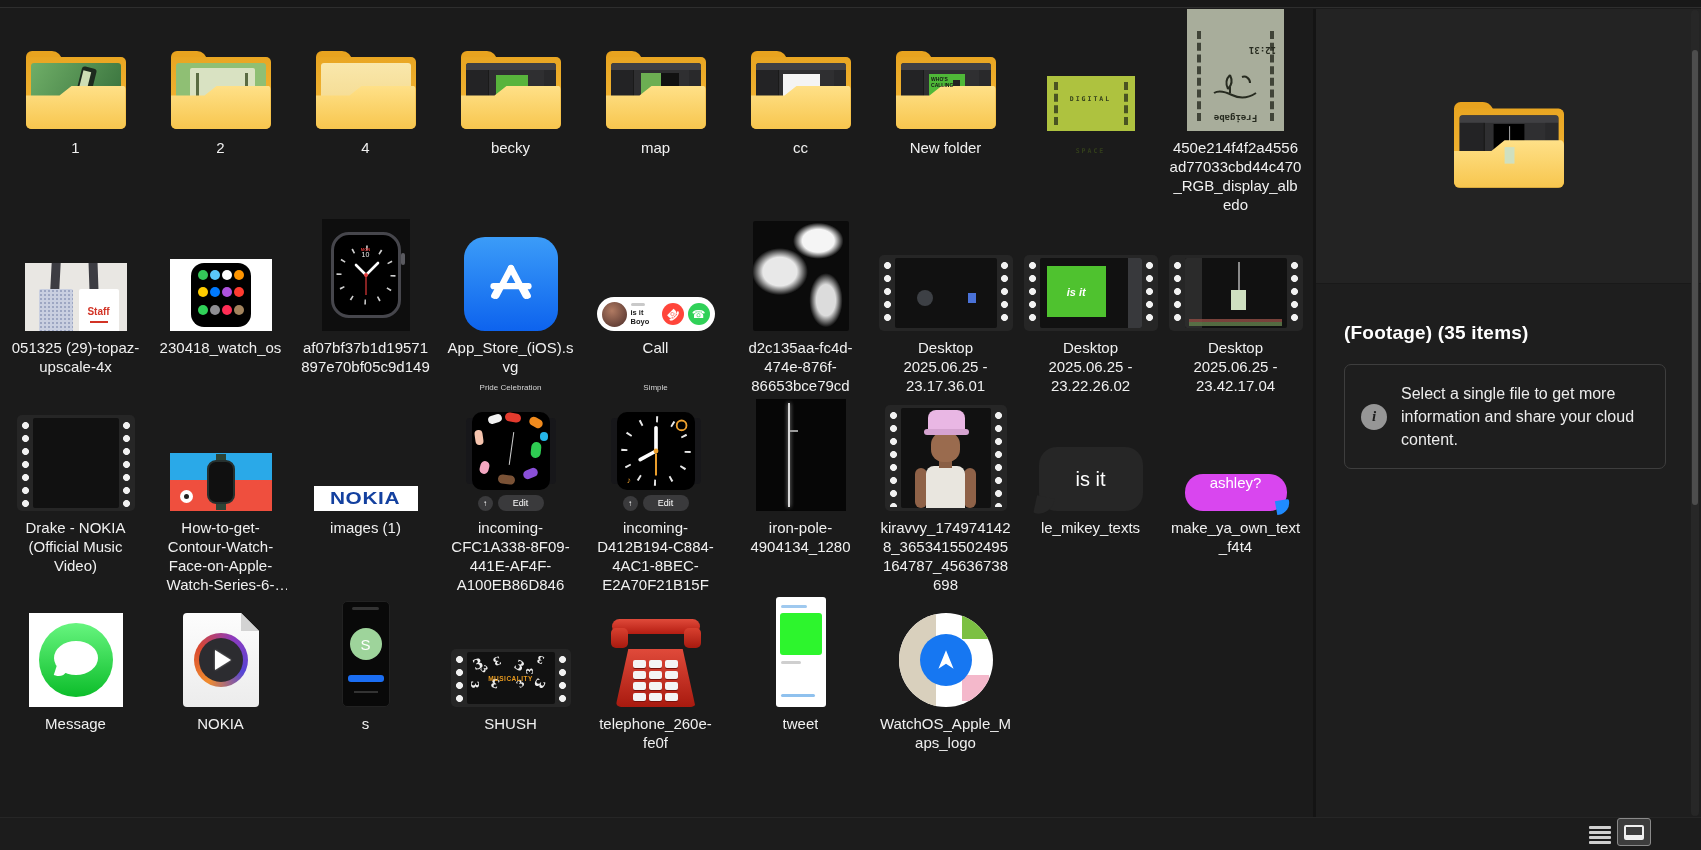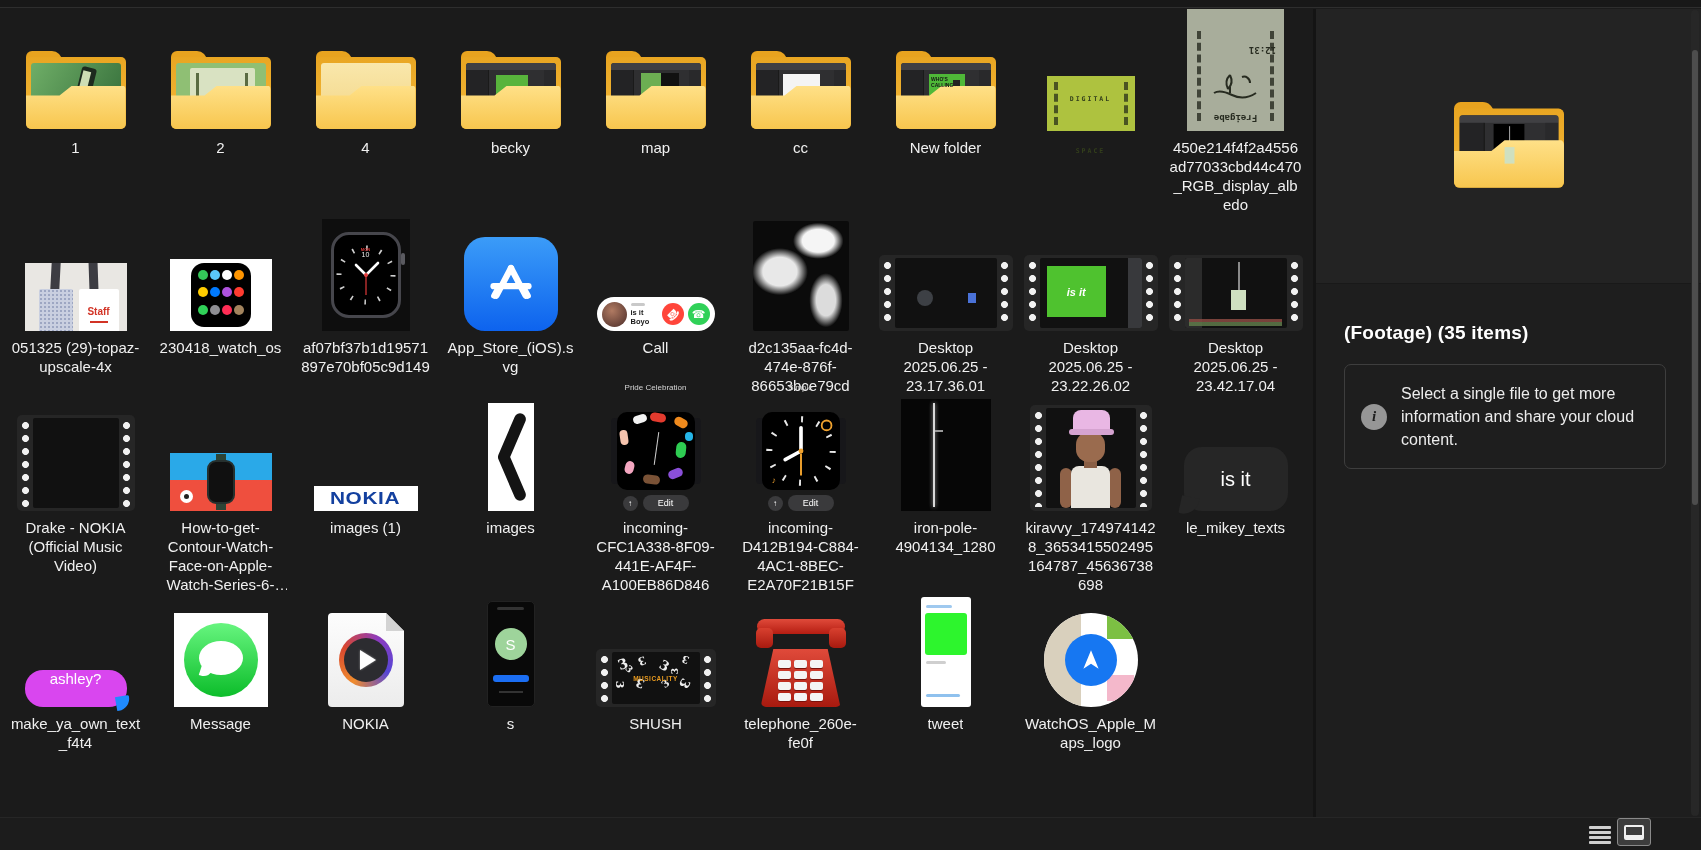--- a/index.html
+++ b/index.html
@@ -630,30 +630,20 @@
     <div class="tile row3">
       <div class="tbox">
         <div class="nokialogo">
           <b>NOKIA</b>
         </div>
       </div>
       <div class="tlabel">images (1)</div>
     </div>
     <div class="tile row3">
       <div class="tbox">
-        <div class="chevwrap">
-          <svg viewBox="0 0 40 100">
-            <polyline points="30,8 12,50 30,92" stroke="#141414" stroke-width="13" fill="none" stroke-linecap="round" stroke-linejoin="round"></polyline>
-          </svg>
-        </div>
-      </div>
-      <div class="tlabel">images</div>
-    </div>
-    <div class="tile row3">
-      <div class="tbox">
         <div class="wface">
           <span class="wf-title">Pride Celebration</span>
           <div class="wf-screen pride">
             <i class="pb b1"></i>
             <i class="pb b2"></i>
             <i class="pb b3"></i>
             <i class="pb b4"></i>
             <i class="pb b5"></i>
             <i class="pb b6"></i>
             <i class="pb b7"></i>

